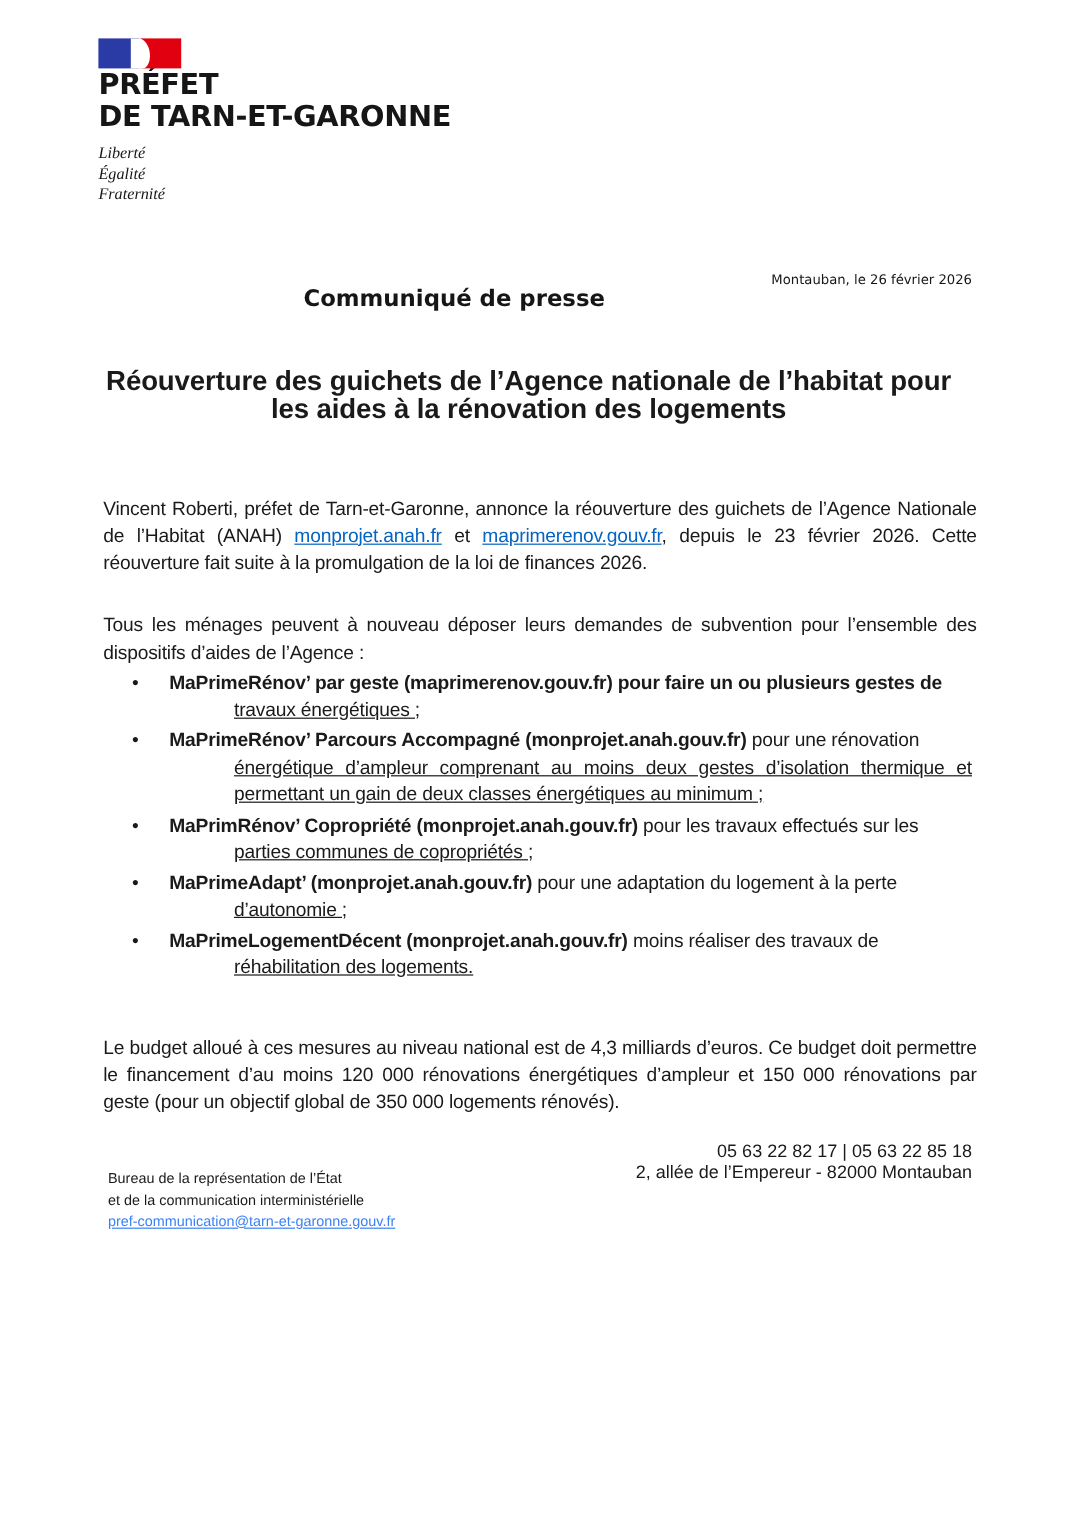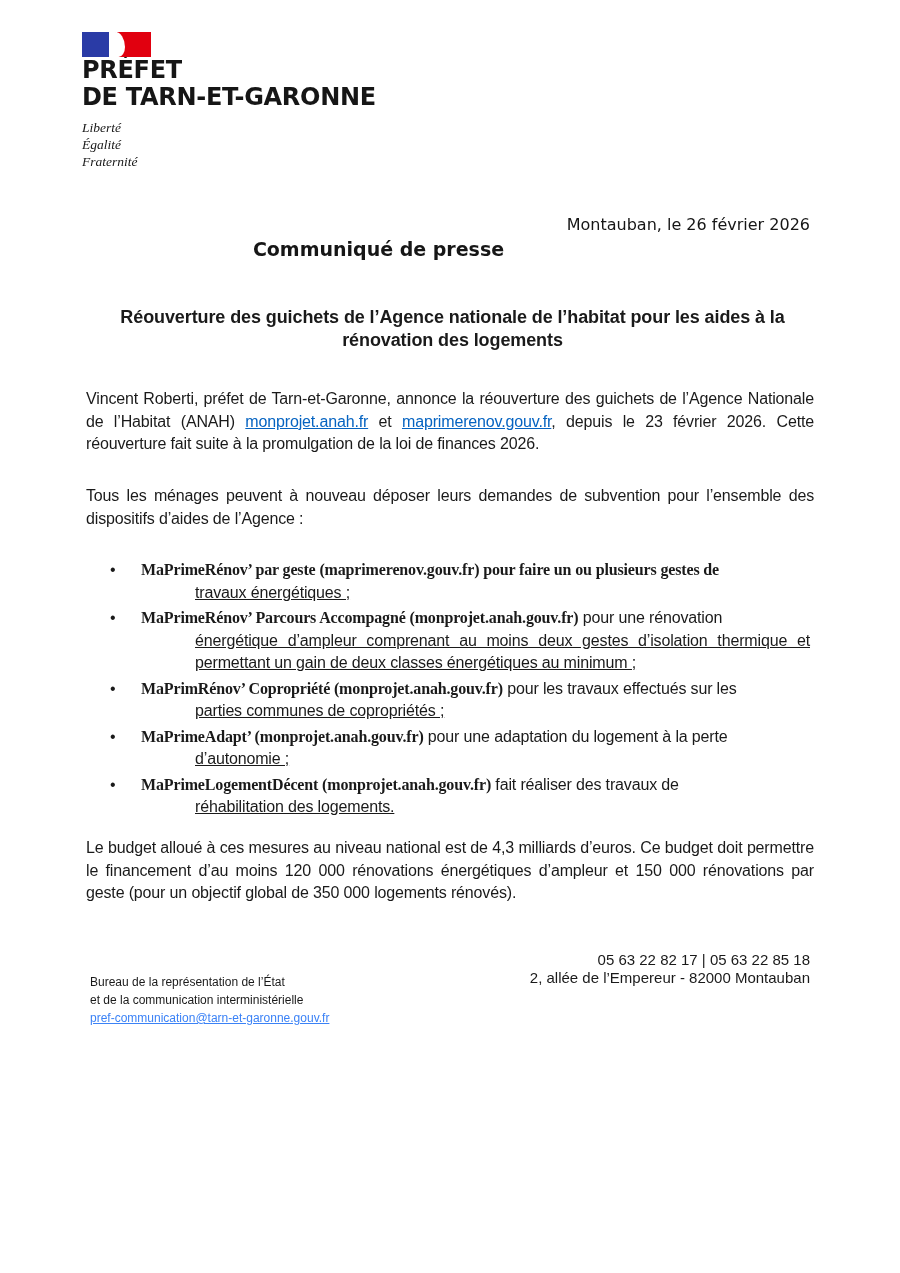--- a/index.html
+++ b/index.html
@@ -6,36 +6,36 @@
   body { width: 900px; height: 1273px; position: relative; overflow: hidden; color: #1a1a1a; font-family: "Liberation Sans", sans-serif; }
 
   .logo { position: absolute; left: 82px; top: 32px; }
   .flag { position: relative; width: 69px; height: 25px; }
   .flag .blue { position: absolute; left: 0; top: 0; width: 34px; height: 25px; background: #2a3ba6; }
   .flag .red { position: absolute; left: 35px; top: 0; width: 34px; height: 25px; background: #e1000f; }
   .flag .mid { position: absolute; left: 27px; top: 0; width: 16px; height: 25px; background: #ffffff; border-radius: 0 60% 40% 0; }
   .logo-title { font-family: "DejaVu Sans", sans-serif; font-weight: bold; font-size: 24px; line-height: 27px; letter-spacing: -0.3px; color: #161616; }
   .devise { font-family: "Liberation Serif", serif; font-style: italic; font-size: 13.5px; line-height: 17px; margin-top: 8px; color: #161616; }
 
-  .date { position: absolute; right: 90px; top: 215px; font-family: "DejaVu Sans", sans-serif; font-size: 16px; color: #161616; }
+  .date { position: absolute; right: 90px; top: 227px; font-family: "DejaVu Sans", sans-serif; font-size: 11px; color: #161616; }
   .comm { position: absolute; left: 0; width: 752px; top: 238px; text-align: center; font-family: "DejaVu Sans", sans-serif; font-weight: bold; font-size: 19px; color: #161616; padding-left: 5px; box-sizing: border-box; }
-  .headline { position: absolute; left: 100px; width: 705px; top: 306px; text-align: center; font-weight: bold; font-size: 18px; line-height: 23px; font-family: "Liberation Sans", sans-serif; letter-spacing: -0.1px; }
+  .headline { position: absolute; left: 88px; width: 705px; top: 306px; text-align: center; font-weight: bold; font-size: 23px; line-height: 23px; font-family: "Liberation Sans", sans-serif; letter-spacing: -0.1px; }
 
-  .para { position: absolute; left: 86px; width: 728px; font-size: 16px; line-height: 22.5px; text-align: justify; font-family: "Liberation Sans", sans-serif; letter-spacing: -0.15px; }
+  .para { position: absolute; left: 86px; width: 728px; font-size: 16px; line-height: 22.5px; text-align: justify; font-family: "Liberation Sans", sans-serif; letter-spacing: -0.15px; margin-top: 26px; }
   .p1 { top: 388px; }
   .p2 { top: 485px; }
   .p3 { top: 837px; }
   a.link { color: #0563c1; text-decoration: underline; }
 
   .list { position: absolute; left: 110px; width: 700px; top: 559px; margin: 0; padding: 0; list-style: none; font-size: 16px; line-height: 22.5px; letter-spacing: -0.15px; }
   .list li { position: relative; padding-left: 31px; margin-bottom: 3px; text-align: justify; }
   .list li .bullet { position: absolute; left: 0; top: 0; }
   .list li .first { display: block; }
   .list li .rest { display: block; padding-left: 54px; text-decoration: underline; }
-  .list b { font-weight: bold; font-family: Liberation Serif, serif; }
+  .list b { font-weight: bold; }
 
   .footer-left { position: absolute; left: 90px; top: 973px; font-size: 12px; line-height: 18px; }
   .footer-right { position: absolute; right: 90px; top: 951px; font-size: 15px; line-height: 18px; text-align: right; }
   .footer-left a { color: #3b82f6; text-decoration: underline; }
 </style>
 </head>
 <body>
 
 <div class="logo">
   <div class="flag">
@@ -78,21 +78,21 @@
     <span class="first"><b>MaPrimRénov’ Copropriété (monprojet.anah.gouv.fr)</b><span> pour les travaux effectués sur les</span></span>
     <span class="rest">parties communes de copropriétés ;</span>
   </li>
   <li>
     <span class="bullet">•</span>
     <span class="first"><b>MaPrimeAdapt’ (monprojet.anah.gouv.fr)</b><span> pour une adaptation du logement à la perte</span></span>
     <span class="rest">d’autonomie ;</span>
   </li>
   <li>
     <span class="bullet">•</span>
-    <span class="first"><b>MaPrimeLogementDécent (monprojet.anah.gouv.fr)</b><span> fait réaliser des travaux de</span></span>
+    <span class="first"><b>MaPrimeLogementDécent (monprojet.anah.gouv.fr)</b><span> moins réaliser des travaux de</span></span>
     <span class="rest">réhabilitation des logements.</span>
   </li>
 </ul>
 
 <div class="para p3">Le budget alloué à ces mesures au niveau national est de 4,3 milliards d’euros. Ce budget doit permettre le financement d’au moins 120 000 rénovations énergétiques d’ampleur et 150 000 rénovations par geste (pour un objectif global de 350 000 logements rénovés).</div>
 
 <div class="footer-left">
   <div>Bureau de la représentation de l’État</div>
   <div>et de la communication interministérielle</div>
   <a>pref-communication@tarn-et-garonne.gouv.fr</a>

